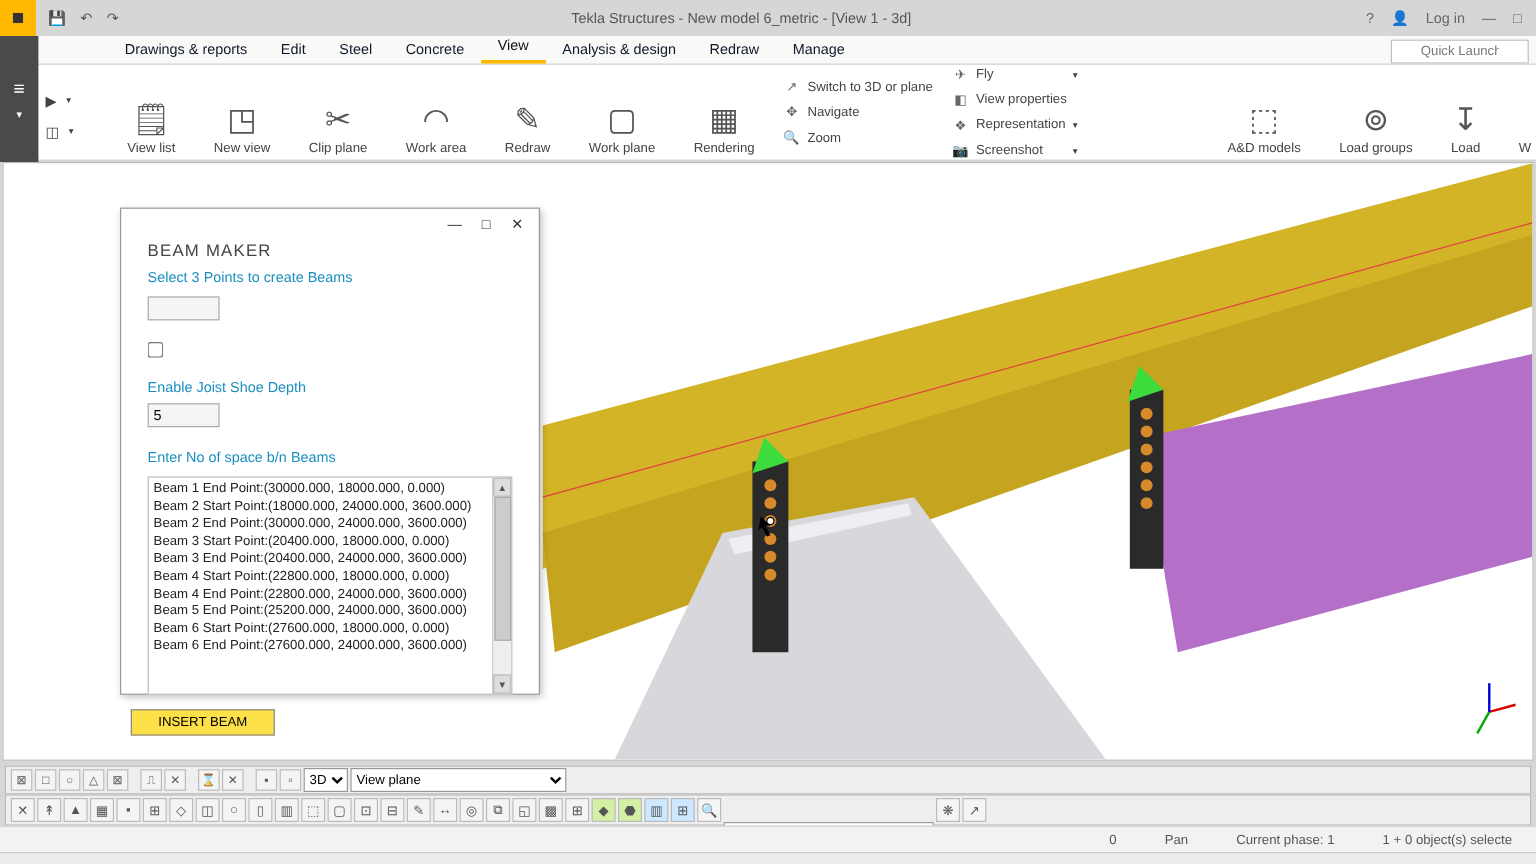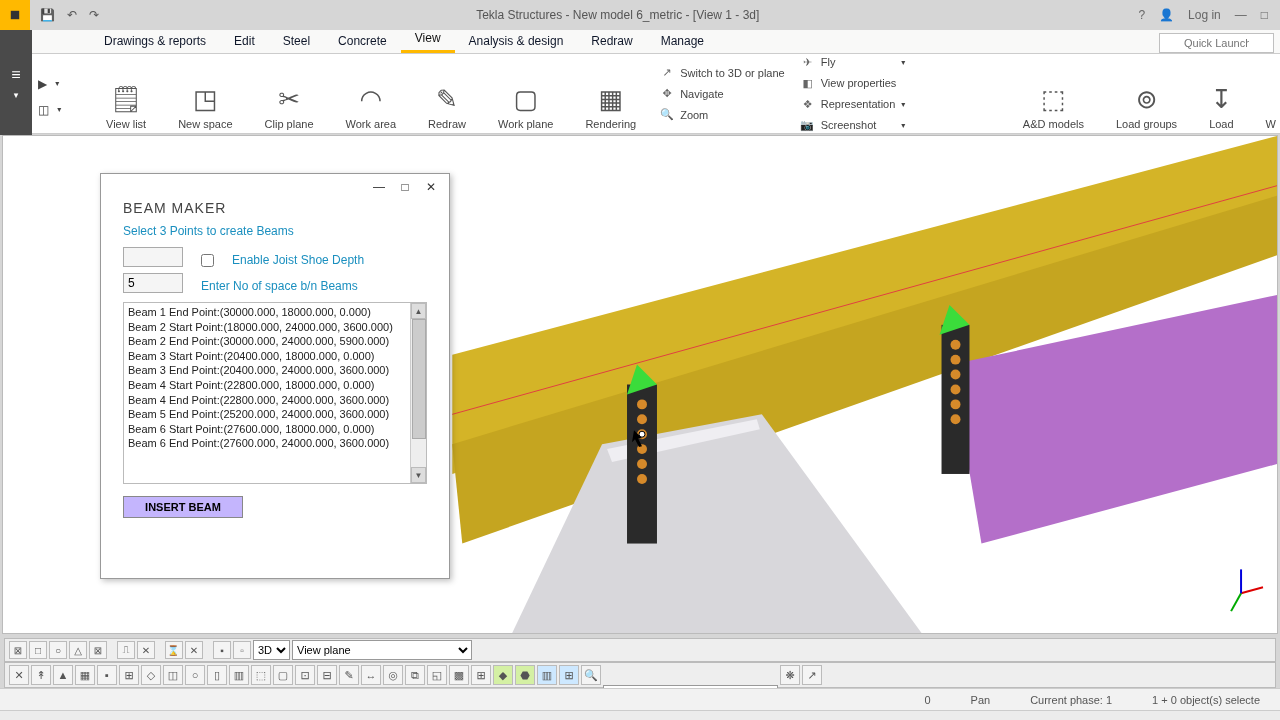--- a/index.html
+++ b/index.html
@@ -38,31 +38,31 @@
 
 
 .viewport { position:absolute; left:2px; top:135px; right:2px; bottom:86px; background:#fff; border:1px solid #bbb; overflow:hidden; }
 
 
 .dlg { position:absolute; left:100px; top:173px; width:350px; height:406px; background:#fff; border:1px solid #999; box-shadow:2px 2px 6px rgba(0,0,0,0.25); }
 .dlg .titlerow { height:26px; display:flex; justify-content:flex-end; align-items:center; gap:6px; padding:0 8px; }
 .dlg .titlerow .wb { width:20px; height:16px; display:flex; align-items:center; justify-content:center; color:#333; font-size:12px; cursor:pointer;}
 .dlg h1 { font-size:14px; font-weight:400; color:#444; letter-spacing:1px; padding:0 22px; }
 .dlg .instr { color:#1a8fbf; font-size:12px; padding:8px 22px 6px;}
-.dlg .row { display:flex; align-items:flex-end; padding:3px 22px; gap:18px;}
+.dlg .row { display:flex; align-items:flex-start; padding:3px 22px; gap:18px;flex-direction:column;}
 .dlg .row input[type=text]{ width:60px; height:20px; border:1px solid #aaa; background:#f5f5f5; padding:1px 4px; font-size:12px;}
 .dlg .row label,.dlg .row .lbl{ color:#1a8fbf; font-size:12px;}
 .dlg .row input[type=checkbox]{ width:13px;height:13px;}
 .dlg .list { margin:6px 22px; border:1px solid #bbb; background:#fff; height:182px; position:relative;}
 .dlg .list .inner{ padding:2px 4px; line-height:14.6px; font-size:11px; color:#222; overflow:hidden;}
 .dlg .list .sb{ position:absolute; right:0; top:0; width:16px; height:100%; background:#eee; border-left:1px solid #ccc;}
 .dlg .list .sb .btn{ height:16px; background:#ddd; border:1px solid #bbb; display:flex;align-items:center;justify-content:center;font-size:8px;color:#555;}
 .dlg .list .sb .btn.end{ position:absolute; bottom:0; width:100%;}
 .dlg .list .sb .thumb{ position:absolute; left:1px; top:16px; width:14px; height:120px; background:#ccc; border:1px solid #aaa;}
-.dlg .insert { margin:6px 22px; width:120px; height:22px; border:1px solid #888; background:#c4b5fd; font-size:11px; font-weight:bold; cursor:pointer;}
+.dlg .insert { margin:6px 8px; width:120px; height:22px; border:1px solid #888; background:#fde047; font-size:11px; font-weight:normal; cursor:pointer;}
 
 
 .tb1 { position:absolute; left:4px; right:4px; bottom:58px; height:24px; background:#eee; border:1px solid #bbb; display:flex; align-items:center; gap:2px; padding:0 4px;}
 .tb1 .b { width:18px; height:18px; border:1px solid #bbb; background:#f4f4f4; display:flex; align-items:center; justify-content:center; font-size:10px; color:#555; cursor:pointer;}
 .tb1 .sep{ width:6px;}
 .tb1 select{ height:20px; font-size:11px; border:1px solid #999; background:#fff;}
 
 .tb2 { position:absolute; left:4px; right:4px; bottom:32px; height:26px; background:#eee; border:1px solid #bbb; display:flex; align-items:center; gap:2px; padding:0 4px;}
 .tb2 .b { width:20px; height:20px; border:1px solid #bbb; background:#f4f4f4; display:flex; align-items:center; justify-content:center; font-size:11px; color:#555; cursor:pointer;}
 .tb2 .b.g{ background:#d4f0a4;}
@@ -127,21 +127,21 @@
         <span>◫</span>
         <span style="font-size:8px">▾</span>
       </div>
   </div>
   <div class="grp">
       <div class="ic">🗒</div>
       <span>View list</span>
     </div>
   <div class="grp">
       <div class="ic">◳</div>
-      <span>New space</span>
+      <span>New view</span>
     </div>
   <div class="grp">
       <div class="ic">✂</div>
       <span>Clip plane</span>
     </div>
   <div class="grp">
       <div class="ic">◠</div>
       <span>Work area</span>
     </div>
   <div class="grp">
@@ -266,21 +266,21 @@
     <label>Enable Joist Shoe Depth</label>
   </div>
   <div class="row">
     <input type="text" value="5" style="">
     <span class="lbl">Enter No of space b/n Beams</span>
   </div>
   <div class="list">
     <div class="inner" id="points-inner">
         <div>Beam 1 End Point:(30000.000, 18000.000, 0.000)</div>
         <div>Beam 2 Start Point:(18000.000, 24000.000, 3600.000)</div>
-        <div>Beam 2 End Point:(30000.000, 24000.000, 5900.000)</div>
+        <div>Beam 2 End Point:(30000.000, 24000.000, 3600.000)</div>
         <div>Beam 3 Start Point:(20400.000, 18000.000, 0.000)</div>
         <div>Beam 3 End Point:(20400.000, 24000.000, 3600.000)</div>
         <div>Beam 4 Start Point:(22800.000, 18000.000, 0.000)</div>
         <div>Beam 4 End Point:(22800.000, 24000.000, 3600.000)</div>
         <div>Beam 5 End Point:(25200.000, 24000.000, 3600.000)</div>
         <div>Beam 6 Start Point:(27600.000, 18000.000, 0.000)</div>
         <div>Beam 6 End Point:(27600.000, 24000.000, 3600.000)</div>
       </div>
     <div class="sb">
       <div class="btn">▲</div>

